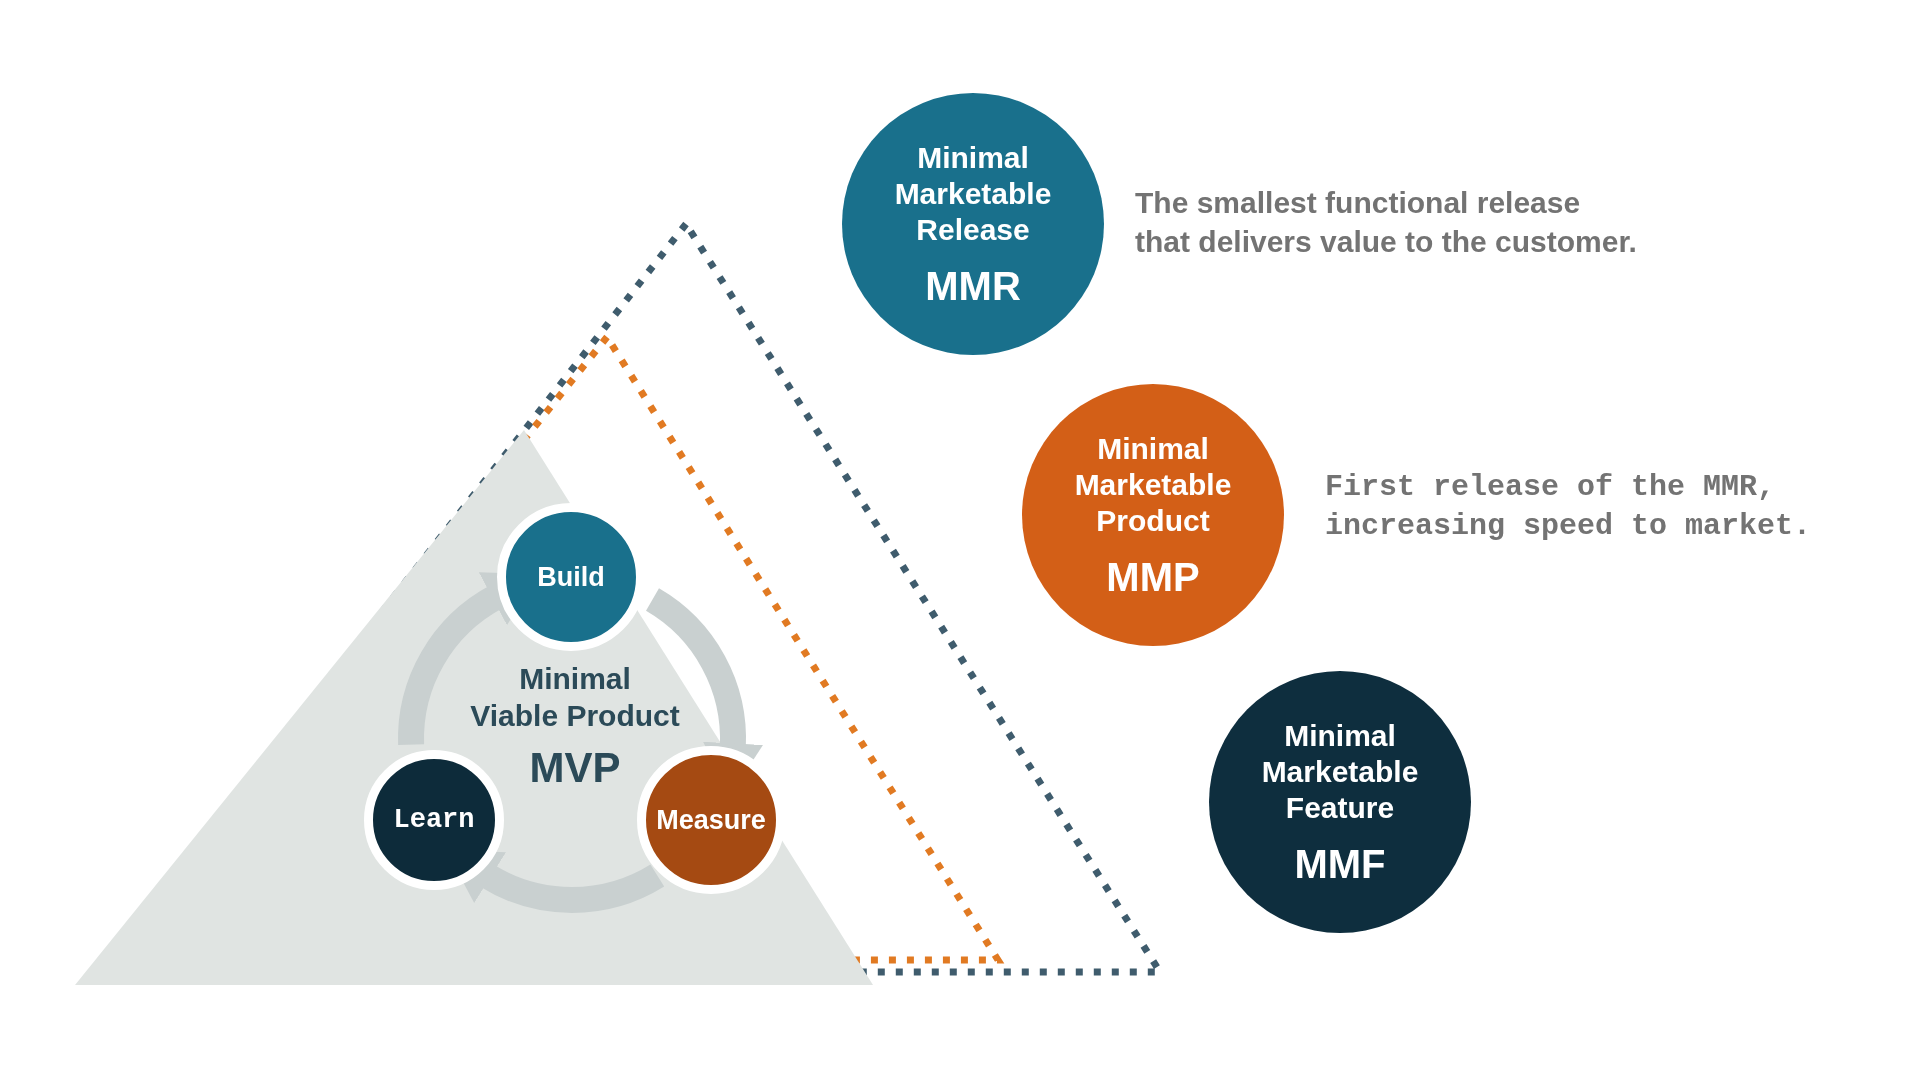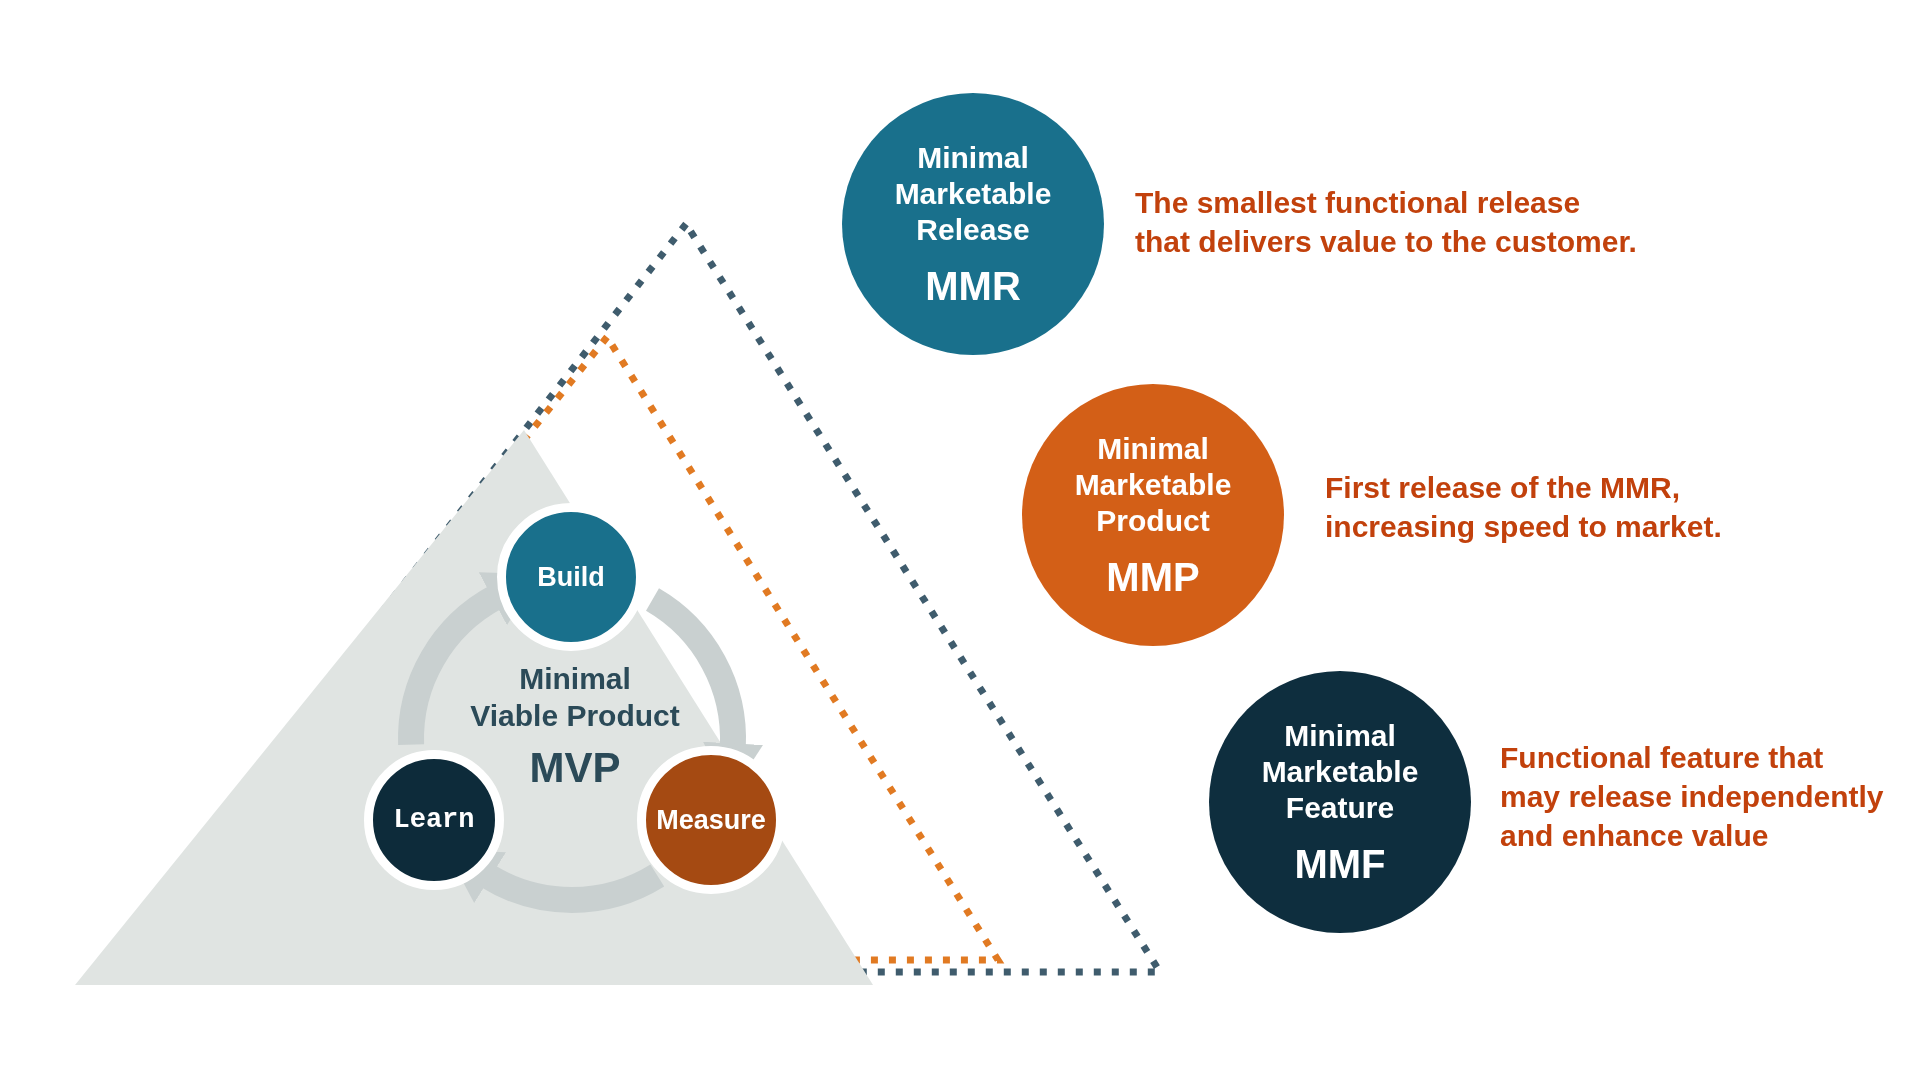--- a/index.html
+++ b/index.html
@@ -74,29 +74,29 @@
     font-weight: bold;
     font-size: 40px;
     text-align: center;
   }
   .circle-mmr { left: 842px;  top: 93px;  background: #19708c; }
   .circle-mmp { left: 1022px; top: 384px; background: #d35f17; }
   .circle-mmf { left: 1209px; top: 671px; background: #0e2e3e; }
 
   .desc {
     position: absolute;
-    color: #c2410c;
+    color: #737373;
     font-weight: bold;
     font-size: 30px;
     line-height: 39px;
     white-space: pre-line;
     z-index: 2;
   }
   .desc-mmr { left: 1135px; top: 183px; width: 600px; }
-  .desc-mmp { left: 1325px; top: 468px; width: 560px; }
+  .desc-mmp { left: 1325px; top: 468px; width: 560px; font-family: Liberation Mono, monospace; }
   .desc-mmf { left: 1500px; top: 738px; width: 420px; }
 </style>
 </head>
 <body>
 
 <div class="stage">
 
   <svg class="layer-svg" width="1920" height="1080" viewBox="0 0 1920 1080">
 
     <polygon points="686,224 100,972 1160,972" fill="none" stroke="#3f5c6d" stroke-width="7" stroke-dasharray="7 11"></polygon>
@@ -151,17 +151,14 @@
   </div>
   <div class="desc desc-mmp">First release of the MMR,
 increasing speed to market.</div>
 
   <div class="item-circle circle-mmf">
     <div class="title">Minimal
 Marketable
 Feature</div>
     <div class="acronym">MMF</div>
   </div>
-  <div class="desc desc-mmf">Functional feature that
-may release independently
-and enhance value</div>
 
 </div>
 
 </body></html>

